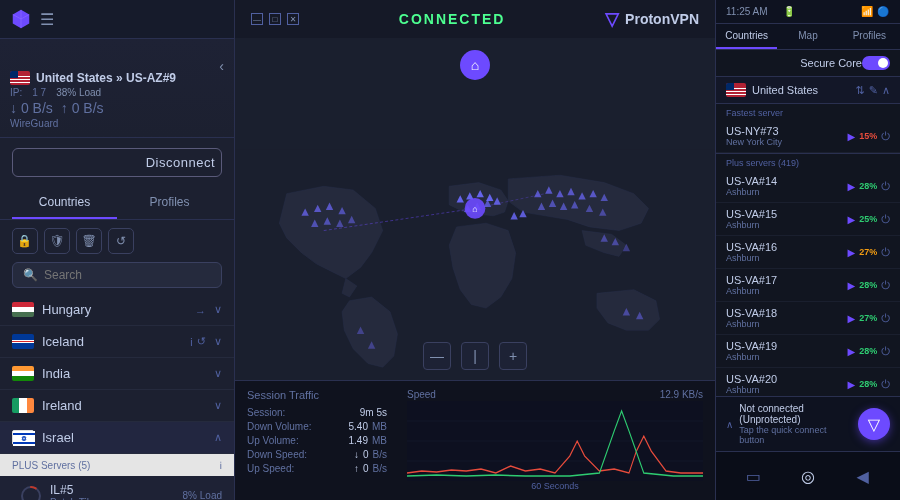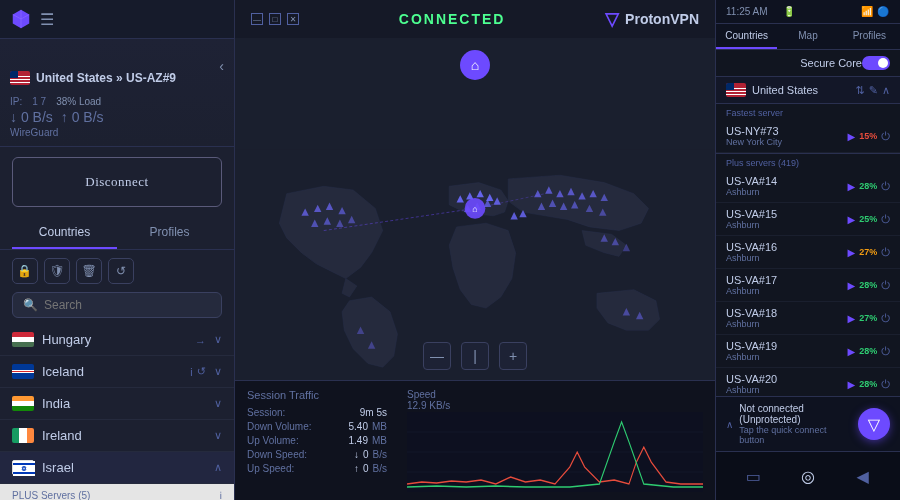--- a/index.html
+++ b/index.html
@@ -79,21 +79,21 @@
       background: #002868;
     }
     .chevron-back {
       color: #8090b0;
       font-size: 14px;
       cursor: pointer;
     }
     .ip-row {
       font-size: 10px;
       color: #6070a0;
-      margin-top: 11px;
+      margin-top: 2px;
       display: flex;
       gap: 10px;
     }
     .load-badge {
       color: #8090b0;
       font-size: 10px;
     }
     .speed-row {
       font-size: 14px;
       color: #6070a0;
@@ -105,27 +105,26 @@
       font-size: 10px;
       color: #6070a0;
       margin-top: 2px;
     }
 
     .disconnect-btn {
       margin: 10px 12px;
       background: transparent;
       border: 1px solid #5a5a7a;
       color: #c0cce8;
-      padding: 16px;
+      padding: 6px;
       border-radius: 6px;
       font-size: 13px;
       cursor: pointer;
-      text-align: center;
+      text-align: right;
       letter-spacing: 0.5px;
-      font-family: Liberation Serif, serif;
     }
 
     .tabs-row {
       display: flex;
       border-bottom: 1px solid #2a3050;
       padding: 0 12px;
     }
     .tab-item {
       flex: 1;
       text-align: center;
@@ -396,21 +395,20 @@
     .traffic-chart {
       flex: 1;
       position: relative;
     }
     .chart-header {
       display: flex;
       justify-content: space-between;
       font-size: 10px;
       color: #6070a0;
       margin-bottom: 1px;
-      flex-direction: column;
     }
     .chart-canvas {
       width: 100%;
       height: 80px;
       position: relative;
     }
 
     
     .right-panel {
       width: 185px;
@@ -885,20 +883,21 @@
               180,68 200,72 220,55 230,40 240,55 260,70 280,68 
               300,72 310,50 320,35 330,50 350,70 370,72 390,72 400,72
             "></polyline>
 
             <polyline class="chart-line-up" points="
               0,75 40,74 80,75 120,74 160,75 200,75 220,75 
               260,72 280,30 290,10 300,30 320,72 360,75 400,75
             "></polyline>
           </svg>
         </div>
+        <div style="font-size:9px;color:#5060a0;text-align:center;">60 Seconds</div>
       </div>
     </div>
   </div>
 </div>
 
 <div class="right-panel">
 
   <div class="right-header">
     <div class="right-status-bar">
       <span>11:25 AM</span>

